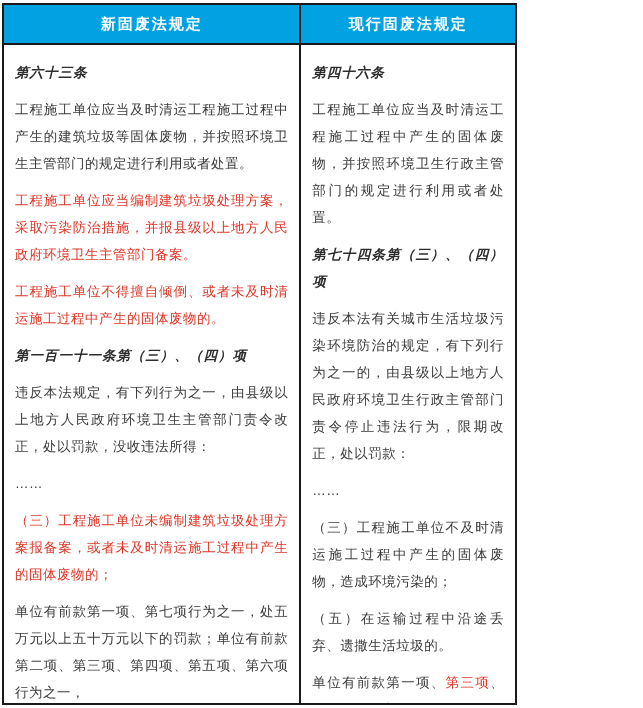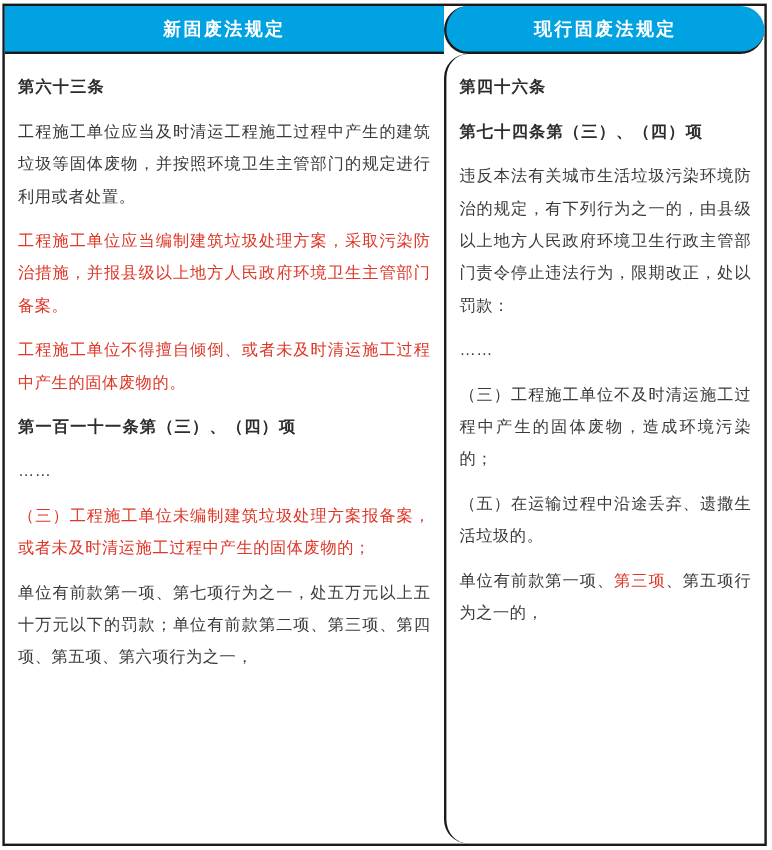--- a/index.html
+++ b/index.html
@@ -12,66 +12,68 @@
     --page-bg:#ffffff;
   }
   *{box-sizing:border-box;}
   html,body{margin:0;padding:0;}
   body{
     width:643px;height:708px;background:var(--page-bg);
     font-family:"Liberation Sans","DejaVu Sans",sans-serif;
     position:relative;overflow:hidden;
   }
   .table{
-    position:absolute;left:2px;top:3px;width:637px;height:702px;
+    position:absolute;left:2px;top:3px;width:515px;height:702px;
     border:2px solid var(--border);
     display:grid;
     grid-template-columns:57.8% 42.2%;
     grid-template-rows:40px 1fr;
     background:#fff;
   }
   .hcell{
     background:var(--header-bg);
     color:var(--header-text);
     font-weight:700;font-size:15px;letter-spacing:2px;
     display:flex;align-items:center;justify-content:center;
     border-bottom:2px solid var(--border);
   }
-  .hcell.right,.bcell.right{border-left:2px solid var(--border);border-radius:20px;}
+  .hcell.right,.bcell.right{border-left:2px solid var(--border);}
   .bcell{
     padding:4px 11px 8px 11px;
     font-size:13.5px;
     line-height:2.0;
     color:var(--body-text);
     letter-spacing:0.5px;
     text-align:justify;
     overflow:hidden;
   }
   .block{margin:10px 0;}
-  .block.heading{font-weight:700;color:var(--heading-text);letter-spacing:1px;}
+  .block.heading{font-weight:700;color:var(--heading-text);letter-spacing:1px;font-style:italic;}
   .run.red{color:var(--red-text);}
 </style>
 </head>
 <body>
 
 <div class="table">
   <div class="hcell left">新固废法规定</div>
   <div class="hcell right">现行固废法规定</div>
   <div class="bcell left">
       <div class="block heading"><span class="run">第六十三条</span></div>
       <div class="block para"><span class="run">工程施工单位应当及时清运工程施工过程中产生的建筑垃圾等固体废物，并按照环境卫生主管部门的规定进行利用或者处置。</span></div>
       <div class="block para"><span class="run red">工程施工单位应当编制建筑垃圾处理方案，采取污染防治措施，并报县级以上地方人民政府环境卫生主管部门备案。</span></div>
       <div class="block para"><span class="run red">工程施工单位不得擅自倾倒、或者未及时清运施工过程中产生的固体废物的。</span></div>
       <div class="block heading"><span class="run">第一百一十一条第（三）、（四）项</span></div>
+      <div class="block para"><span class="run">违反本法规定，有下列行为之一，由县级以上地方人民政府环境卫生主管部门责令改正，处以罚款，没收违法所得：</span></div>
       <div class="block para"><span class="run">……</span></div>
       <div class="block para"><span class="run red">（三）工程施工单位未编制建筑垃圾处理方案报备案，或者未及时清运施工过程中产生的固体废物的；</span></div>
       <div class="block para"><span class="run">单位有前款第一项、第七项行为之一，处五万元以上五十万元以下的罚款；单位有前款第二项、第三项、第四项、第五项、第六项行为之一，</span></div>
     </div>
   <div class="bcell right">
       <div class="block heading"><span class="run">第四十六条</span></div>
+      <div class="block para"><span class="run">工程施工单位应当及时清运工程施工过程中产生的固体废物，并按照环境卫生行政主管部门的规定进行利用或者处置。</span></div>
       <div class="block heading"><span class="run">第七十四条第（三）、（四）项</span></div>
       <div class="block para"><span class="run">违反本法有关城市生活垃圾污染环境防治的规定，有下列行为之一的，由县级以上地方人民政府环境卫生行政主管部门责令停止违法行为，限期改正，处以罚款：</span></div>
       <div class="block para"><span class="run">……</span></div>
       <div class="block para"><span class="run">（三）工程施工单位不及时清运施工过程中产生的固体废物，造成环境污染的；</span></div>
       <div class="block para"><span class="run">（五）在运输过程中沿途丢弃、遗撒生活垃圾的。</span></div>
       <div class="block para"><span class="run">单位有前款第一项、</span><span class="run red">第三项</span><span class="run">、第五项行为之一的，</span></div>
     </div>
 </div>
 
 </body></html>

